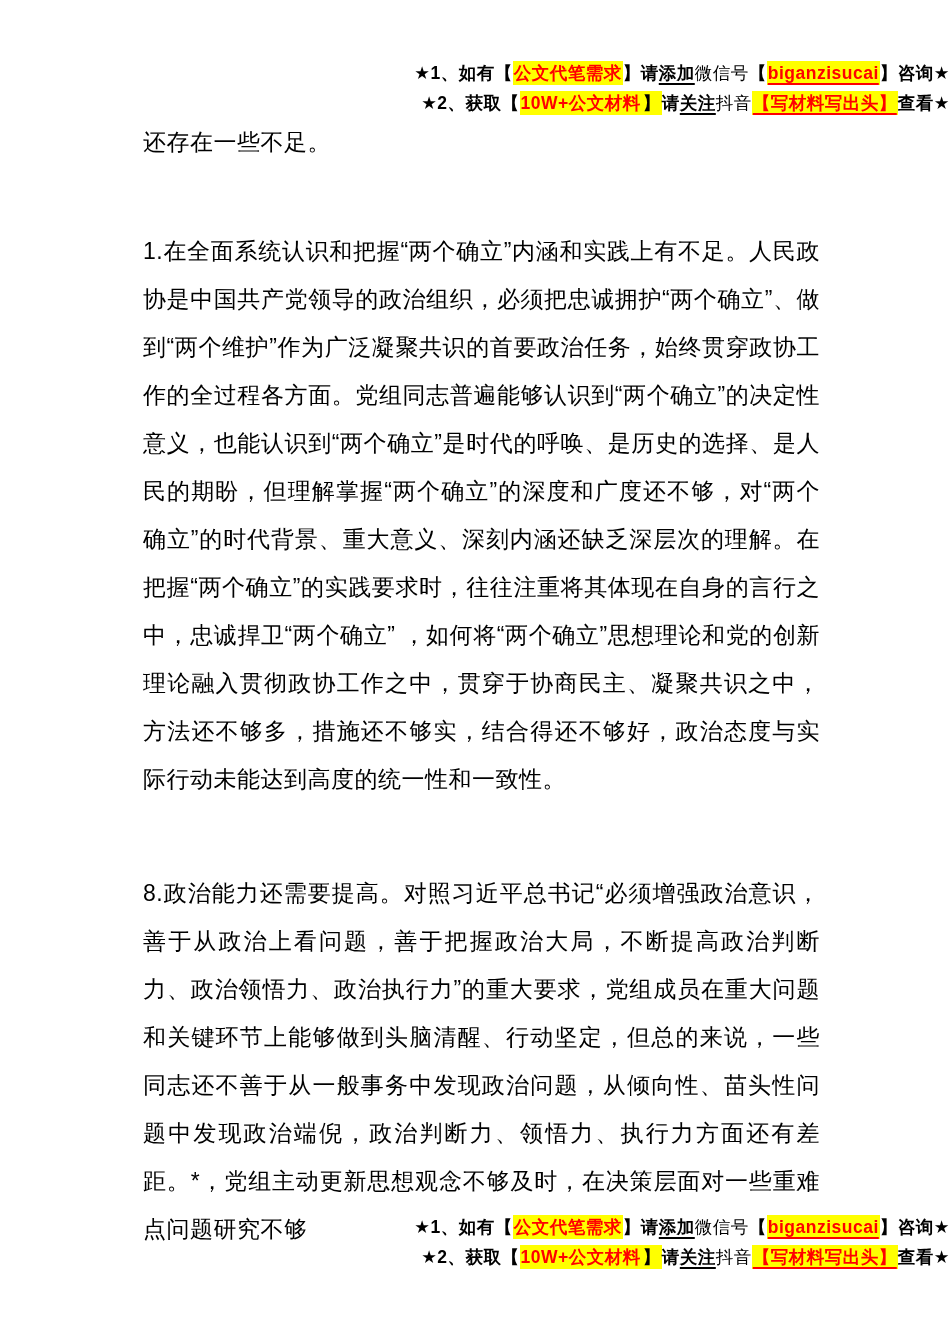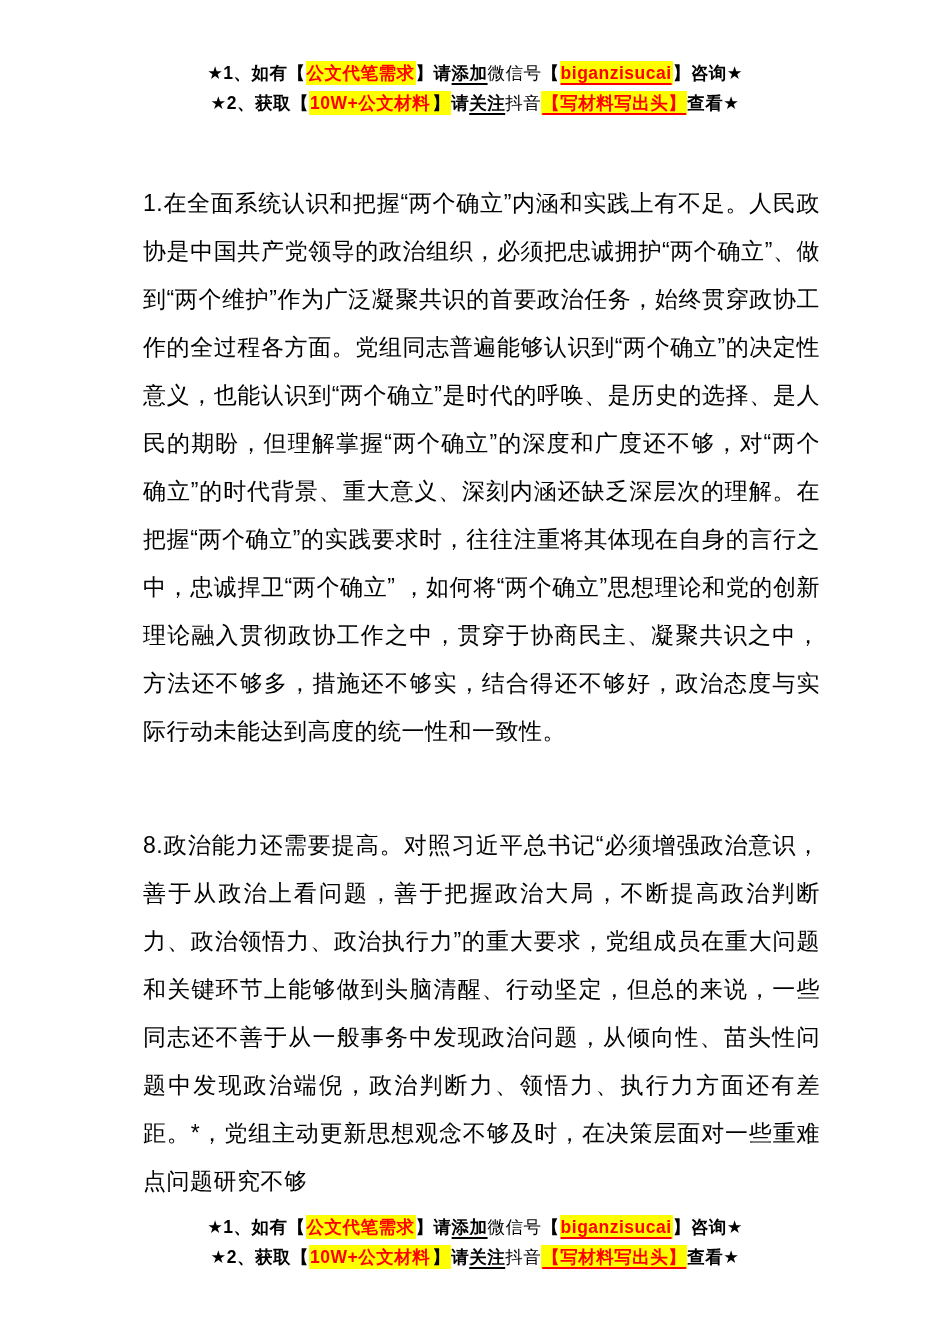--- a/index.html
+++ b/index.html
@@ -12,21 +12,21 @@
     width: 950px;
     height: 1344px;
     background: #ffffff;
     overflow: hidden;
     font-family: "Liberation Sans", "DejaVu Sans", sans-serif;
     color: #000000;
   }
   
   .banner {
     width: 100%;
-    text-align: center;
+    text-align: right;
     font-size: 17.5px;
     font-weight: 700;
     line-height: 30px;
     letter-spacing: 0.5px;
     white-space: nowrap;
   }
   .banner-top { padding-top: 58px; }
   .banner-bottom {
     position: absolute;
     top: 1212px;
@@ -58,20 +58,21 @@
 <body>
 
 <div class="page">
 
   <div class="banner banner-top">
     <div class="banner-line"><span class="seg">★1、如有【</span><span class="seg red hl">公文代笔需求</span><span class="seg">】请</span><span class="seg ul">添加</span><span class="seg thin">微信号</span><span class="seg">【</span><span class="seg red hl ul">biganzisucai</span><span class="seg">】咨询★</span></div>
     <div class="banner-line"><span class="seg">★2、获取【</span><span class="seg red hl">10W+公文材料</span><span class="seg hl">】</span><span class="seg">请</span><span class="seg ul">关注</span><span class="seg thin">抖音</span><span class="seg red hl ul">【写材料写出头】</span><span class="seg">查看★</span></div>
   </div>
 
   <div class="doc">
+    <p class="para-0">还存在一些不足。</p>
     <p class="para-1">1.在全面系统认识和把握“两个确立”内涵和实践上有不足。人民政协是中国共产党领导的政治组织，必须把忠诚拥护“两个确立”、做到“两个维护”作为广泛凝聚共识的首要政治任务，始终贯穿政协工作的全过程各方面。党组同志普遍能够认识到“两个确立”的决定性意义，也能认识到“两个确立”是时代的呼唤、是历史的选择、是人民的期盼，但理解掌握“两个确立”的深度和广度还不够，对“两个确立”的时代背景、重大意义、深刻内涵还缺乏深层次的理解。在把握“两个确立”的实践要求时，往往注重将其体现在自身的言行之中，忠诚捍卫“两个确立” ，如何将“两个确立”思想理论和党的创新理论融入贯彻政协工作之中，贯穿于协商民主、凝聚共识之中，方法还不够多，措施还不够实，结合得还不够好，政治态度与实际行动未能达到高度的统一性和一致性。</p>
     <p class="para-2">8.政治能力还需要提高。对照习近平总书记“必须增强政治意识，善于从政治上看问题，善于把握政治大局，不断提高政治判断力、政治领悟力、政治执行力”的重大要求，党组成员在重大问题和关键环节上能够做到头脑清醒、行动坚定，但总的来说，一些同志还不善于从一般事务中发现政治问题，从倾向性、苗头性问题中发现政治端倪，政治判断力、领悟力、执行力方面还有差距。*，党组主动更新思想观念不够及时，在决策层面对一些重难点问题研究不够</p>
   </div>
 
   <div class="banner banner-bottom">
     <div class="banner-line"><span class="seg">★1、如有【</span><span class="seg red hl">公文代笔需求</span><span class="seg">】请</span><span class="seg ul">添加</span><span class="seg thin">微信号</span><span class="seg">【</span><span class="seg red hl ul">biganzisucai</span><span class="seg">】咨询★</span></div>
     <div class="banner-line"><span class="seg">★2、获取【</span><span class="seg red hl">10W+公文材料</span><span class="seg hl">】</span><span class="seg">请</span><span class="seg ul">关注</span><span class="seg thin">抖音</span><span class="seg red hl ul">【写材料写出头】</span><span class="seg">查看★</span></div>
   </div>
 
 </div>

